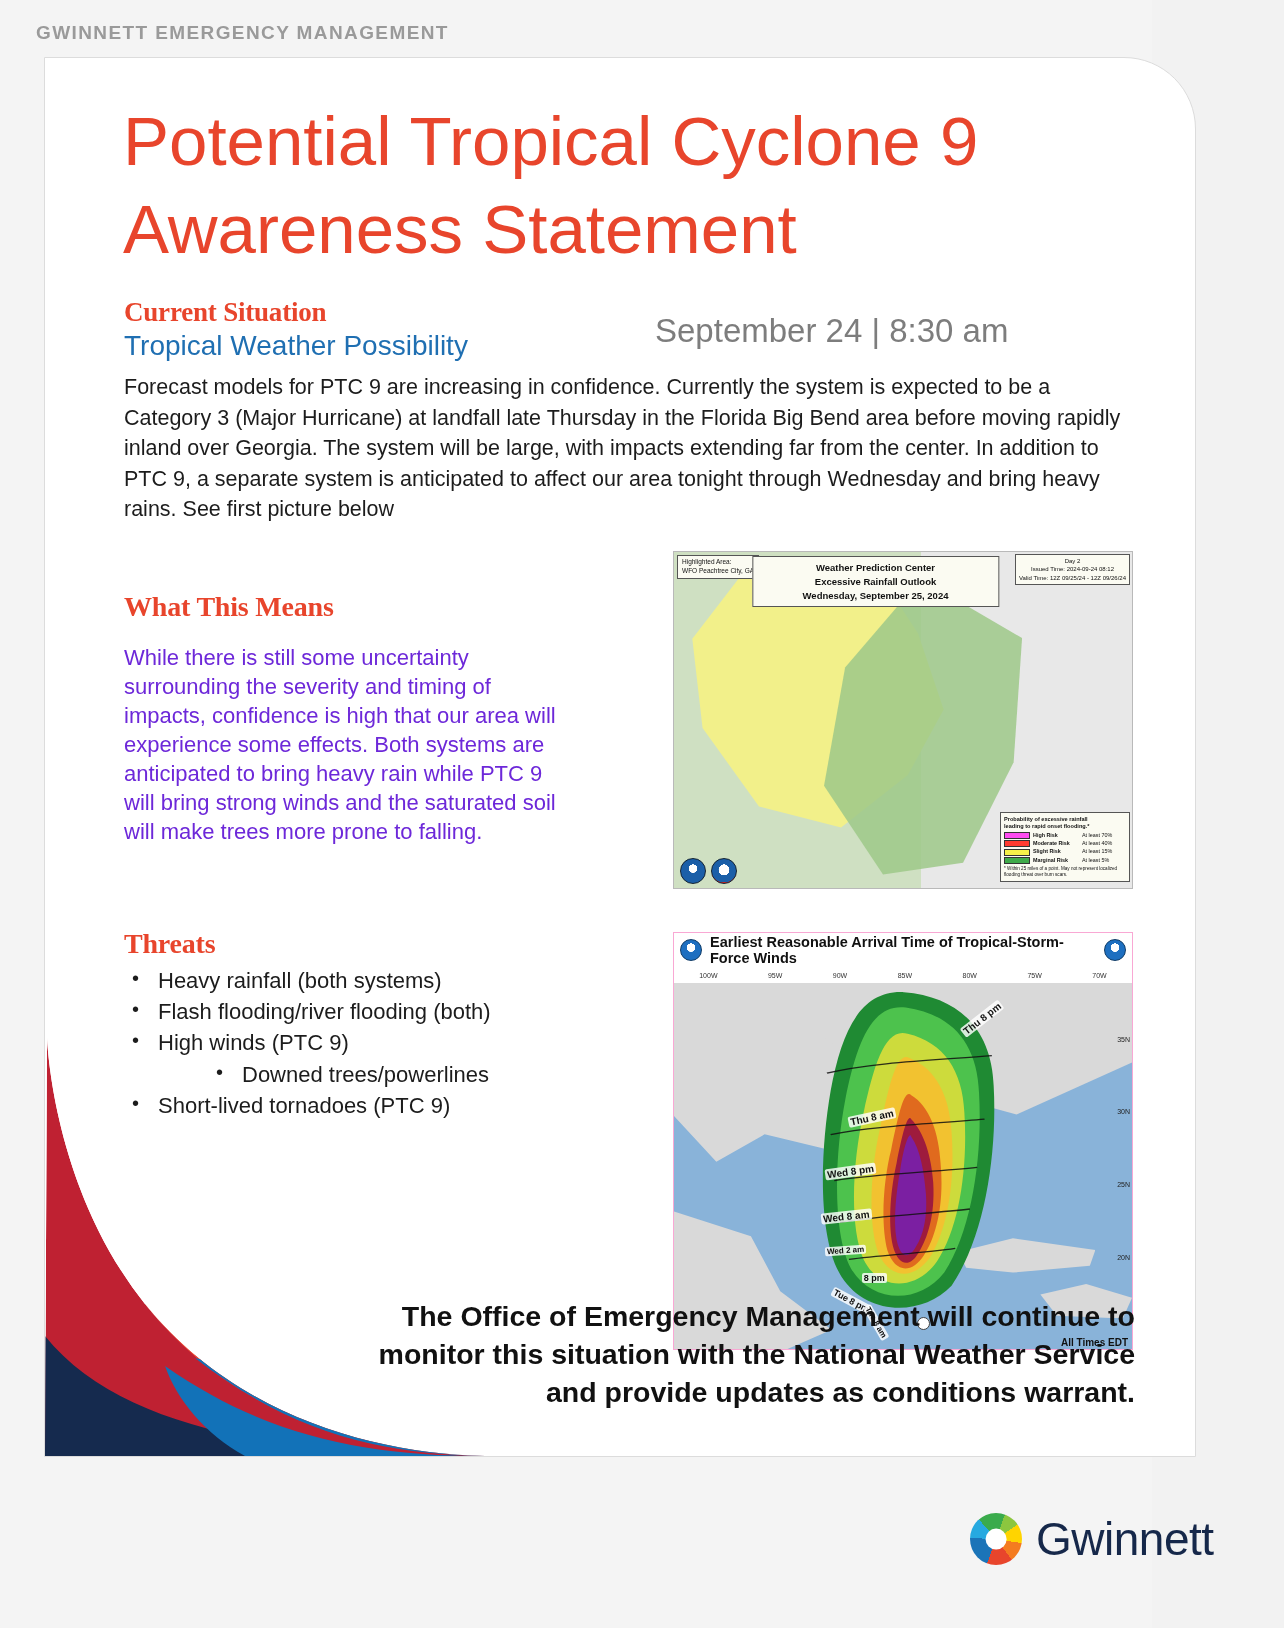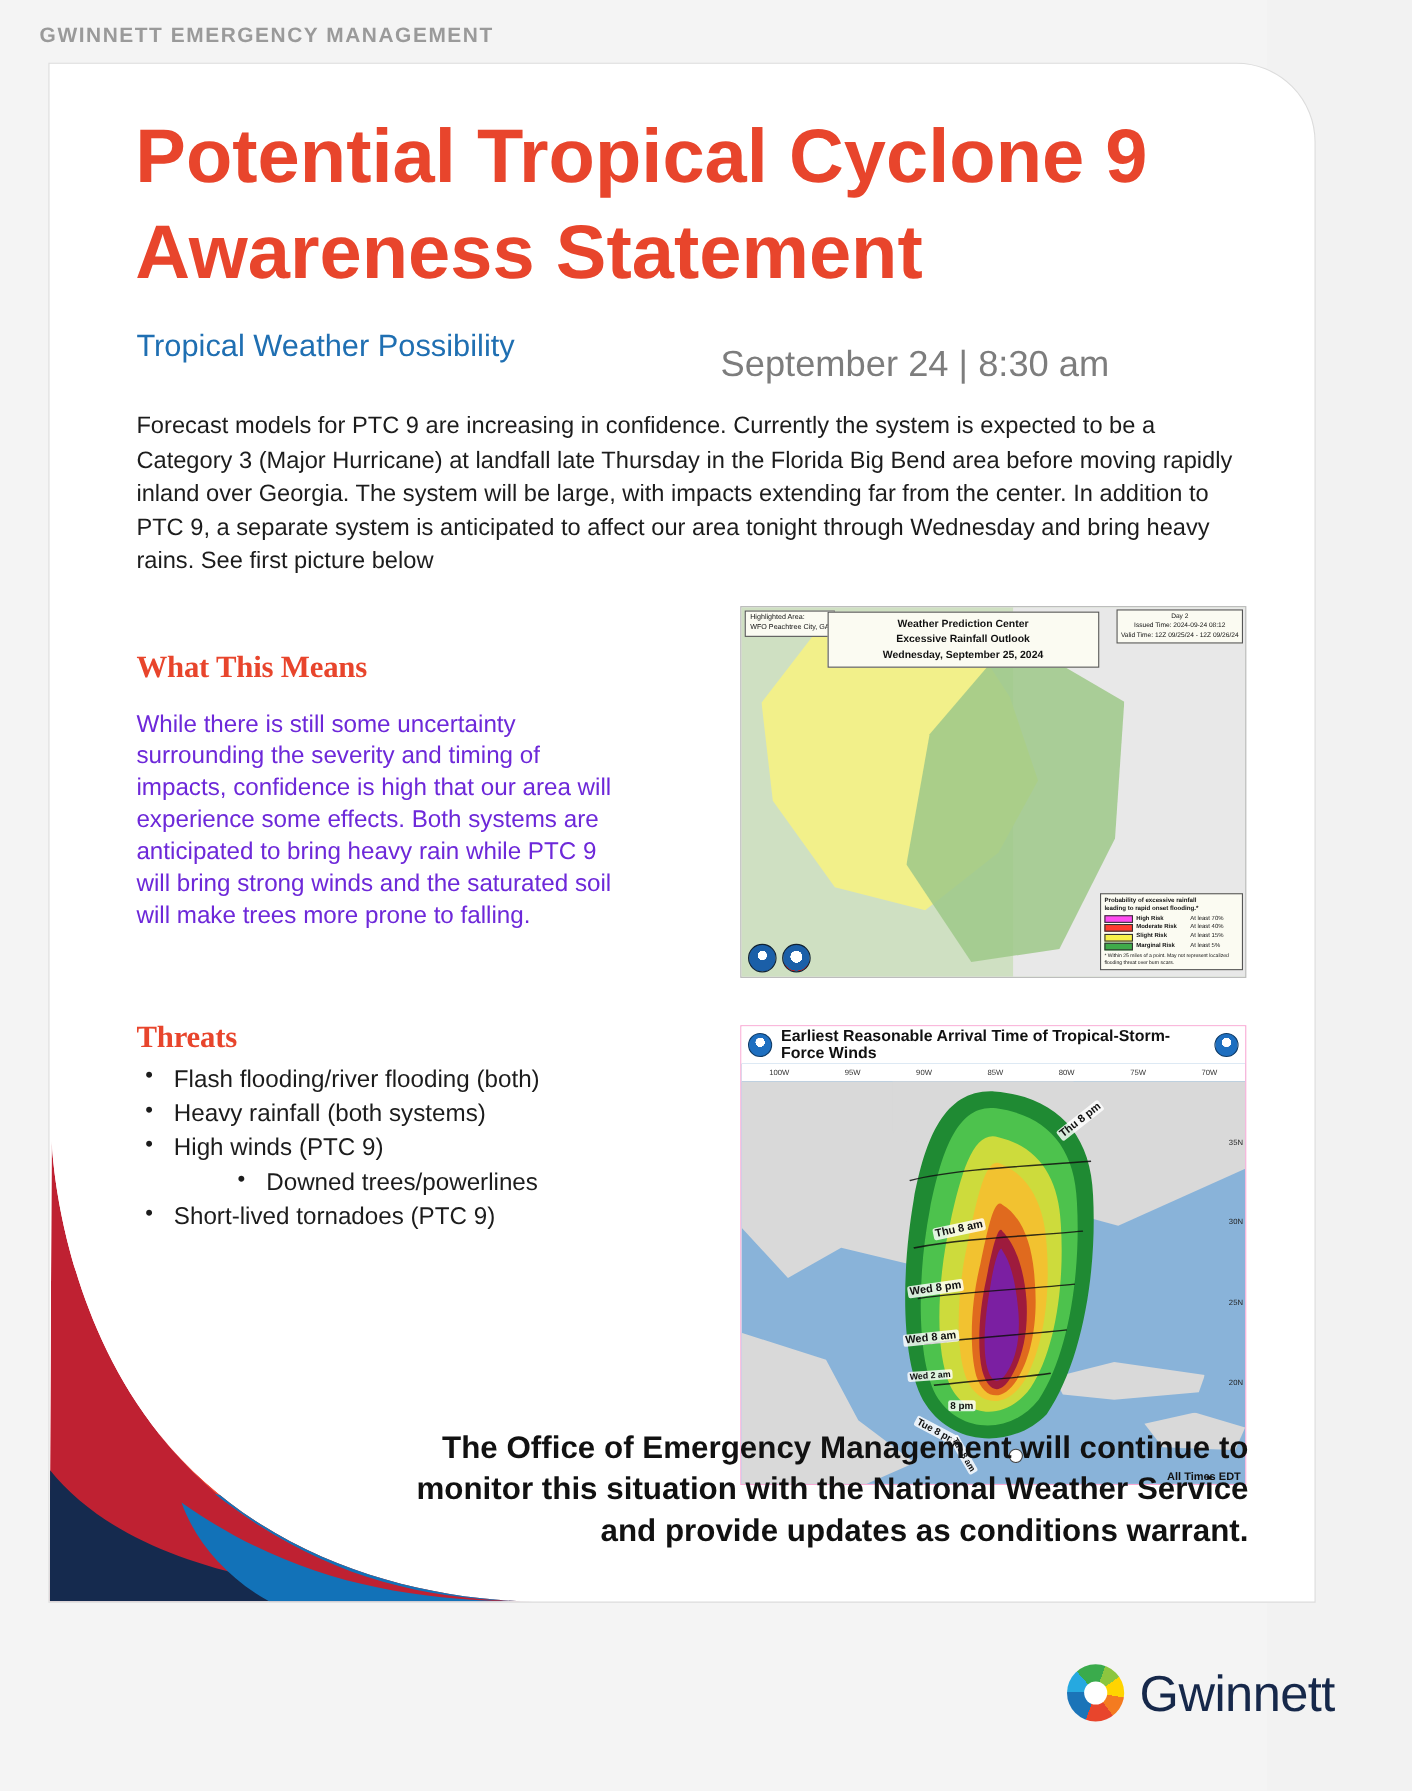--- a/index.html
+++ b/index.html
@@ -46,21 +46,21 @@
   }
 
   
   .headline {
     position: absolute;
     left: 78px; top: 40px;
     width: 1010px;
     color: #e8452c;
     font-size: 69px;
     line-height: 1.28;
-    font-weight: 700;
+    font-weight: 400;
     font-family: "Liberation Sans", sans-serif;
   }
 
   
   .sec-head {
     color: #e8452c;
     font-weight: 700;
     font-size: 27px;
     font-family: "Liberation Serif", serif;
     letter-spacing: -0.2px;
@@ -362,35 +362,36 @@
         <path d="M120,60 C200,190 330,330 440,392 L440,420 C300,416 180,370 100,268 Z" fill="#f04e37"></path>
         <path d="M0,300 C80,400 260,420 440,420 L0,420 Z" fill="#152a4e"></path>
         <path d="M150,322 C250,400 340,418 440,420 L440,392 C330,368 230,340 150,322 Z" fill="#1272b8"></path>
         <path d="M120,330 C220,400 320,420 440,420 L200,420 C160,398 132,364 120,330 Z" fill="#1272b8"></path>
       </g>
     </svg>
 
     <h1 class="headline">Potential Tropical Cyclone 9 Awareness Statement</h1>
 
     <div class="cur-sit">
+      <div class="sec-head">Current Situation</div>
       <div class="sub-head">Tropical Weather Possibility</div>
     </div>
     <div class="timestamp">September 24 | 8:30 am</div>
     <p class="body-para">Forecast models for PTC 9 are increasing in confidence.  Currently the system is expected to be a Category 3 (Major Hurricane) at landfall late Thursday in the Florida Big Bend area before moving rapidly inland over Georgia.  The system will be large, with impacts extending far from the center.  In addition to PTC 9, a separate system is anticipated to affect our area tonight through Wednesday and bring heavy rains. See first picture below</p>
 
     <div class="wtm">
       <div class="sec-head">What This Means</div>
       <p>While there is still some uncertainty surrounding the severity and timing of impacts, confidence is high that our area will experience some effects.  Both systems are anticipated to bring heavy rain while PTC 9 will bring strong winds and the saturated soil will make trees more prone to falling.</p>
     </div>
 
     <div class="threats">
       <div class="sec-head">Threats</div>
       <ul id="threats-list">
+          <li>Heavy rainfall (both systems)</li>
           <li>Flash flooding/river flooding (both)</li>
-          <li>Heavy rainfall (both systems)</li>
           <li>High winds (PTC 9)</li>
           <li class="sub">Downed trees/powerlines</li>
           <li>Short-lived tornadoes (PTC 9)</li>
         </ul>
     </div>
 
     <div class="map1">
       <div class="m1-land-green"></div>
       <div class="m1-grey"></div>
       <div class="m1-yellow"></div>

